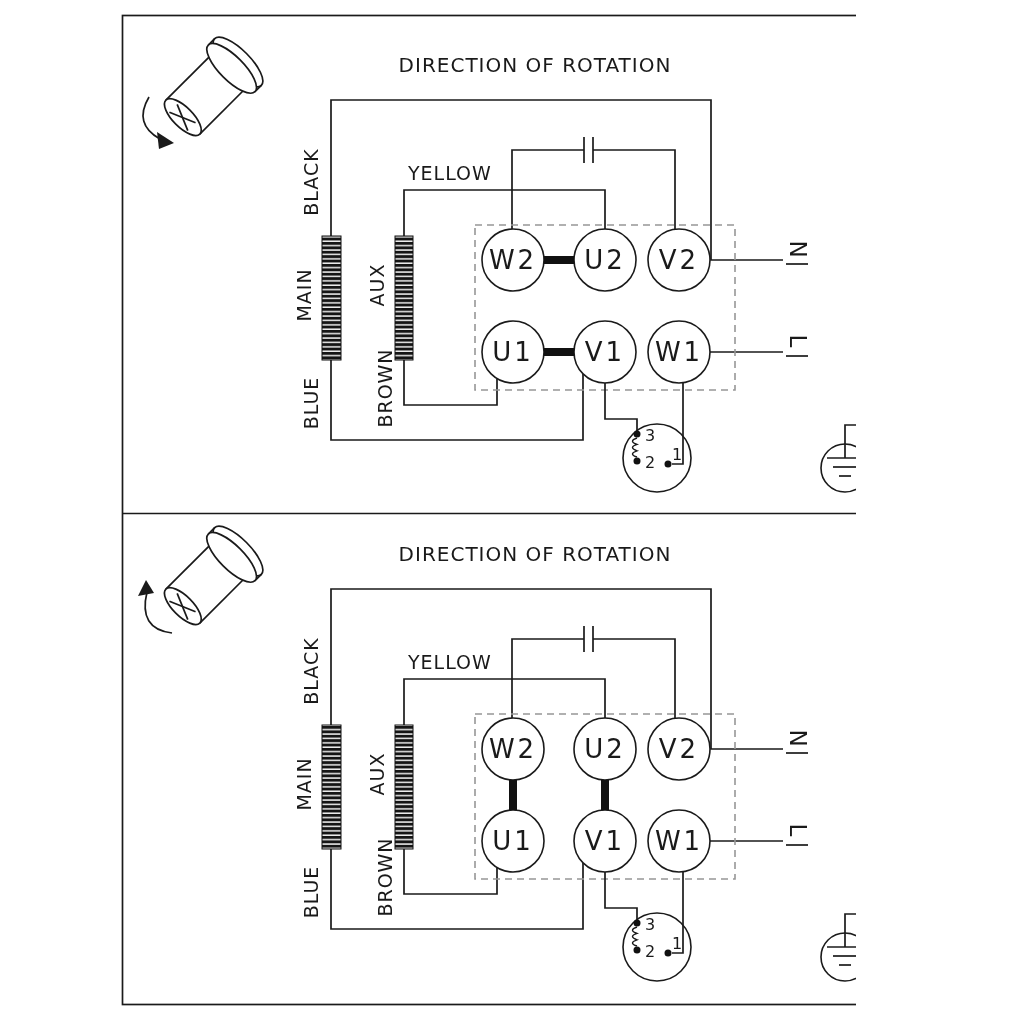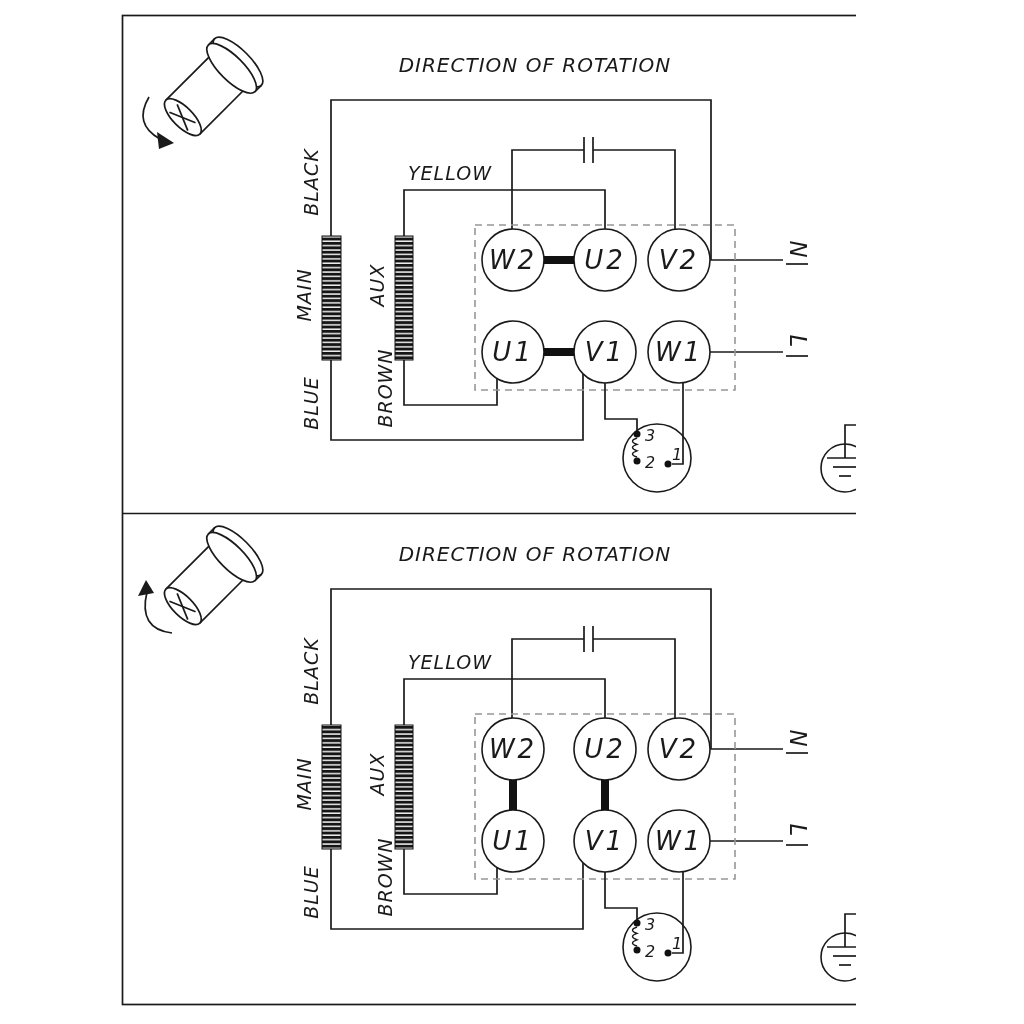--- a/index.html
+++ b/index.html
@@ -1,16 +1,16 @@
 <!DOCTYPE html>
 <html><head>
 <meta charset="utf-8">
 <style>
   html,body { margin:0; padding:0; background:#ffffff; }
-  .stage { position:relative; width:856px; height:1024px; background:#fff; overflow:hidden;font-style:italic; }
+  .stage { position:relative; width:856px; height:1024px; background:#fff; overflow:hidden; }
   svg { position:absolute; left:0; top:0; }
   .t    { font-family:"DejaVu Sans", sans-serif; fill:#1a1a1a; }
   .title{ font-size:20px; letter-spacing:1px; }
   .lbl  { font-size:19px; letter-spacing:1px; }
   .term { font-size:26px; letter-spacing:3px; }
   .nl   { font-size:23px; }
   .small{ font-size:16px; }
   .w    { fill:none; stroke:#1a1a1a; stroke-width:1.7; }
   .thin { fill:none; stroke:#1a1a1a; stroke-width:1.4; }
   .link { stroke:#111111; stroke-width:8; }

